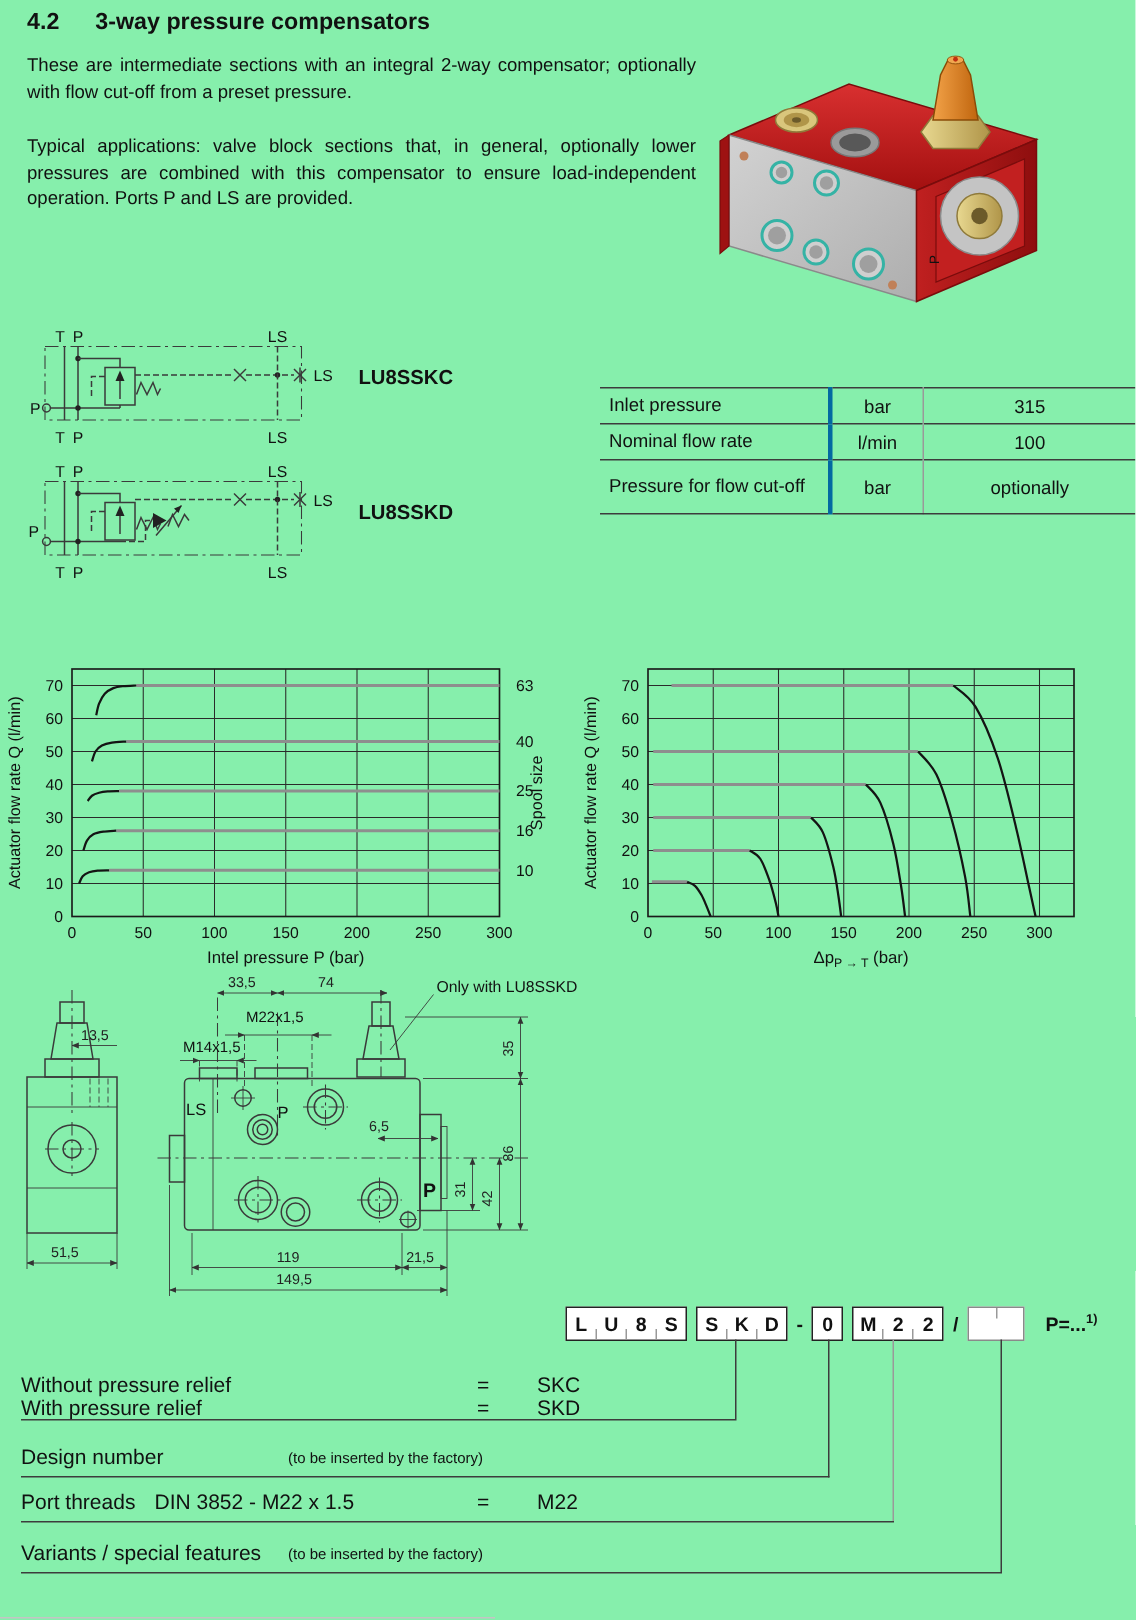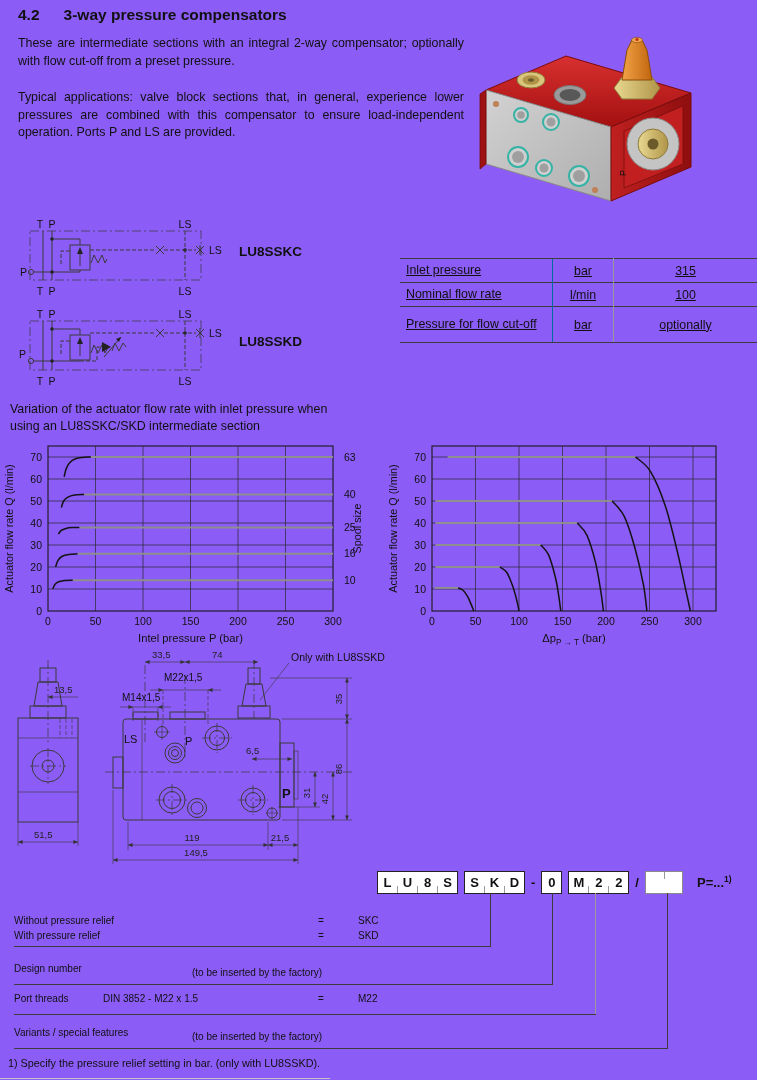--- a/index.html
+++ b/index.html
@@ -1,39 +1,39 @@
 <!DOCTYPE html>
 <html><head>
 <meta charset="utf-8">
 <style>
   html,body{margin:0;padding:0;background:#fff;}
-  .page{position:relative;width:757px;height:1080px;background:#8b5cf6;overflow:hidden;
+  .page{position:relative;width:757px;height:1080px;background:#86efac;overflow:hidden;
         font-family:"Liberation Sans",sans-serif;color:#111;}
   .abs{position:absolute;}
   .title{font-size:15.5px;font-weight:bold;display:flex;gap:24px;}
   .para{width:446px;font-size:12.4px;line-height:17.5px;text-align:justify;}
   .caption{font-size:12.4px;line-height:16.5px;}
   .spec-table{border-collapse:collapse;table-layout:fixed;width:357px;}
   .spec-table td{font-size:12.4px;vertical-align:middle;padding:0;}
   .spec-table tr{height:24px;}
   .spec-table tr.r3{height:36px;}
   .spec-table td.lab{width:146px;padding-left:6px;line-height:14.5px;}
-  .spec-table td.unit{width:60px;text-align:center;border-left:1px solid #0369a1;border-right:1px solid #999;}
+  .spec-table td.unit{width:60px;text-align:center;border-left:3px solid #0369a1;border-right:1px solid #999;}
   .spec-table td.val{text-align:center;}
-  .spec-table tr td{border-top:1px solid #3c3c3c;text-decoration:underline;}
+  .spec-table tr td{border-top:1px solid #3c3c3c;}
   .spec-table tr.last td{border-bottom:1px solid #3c3c3c;}
   .ocrow{display:flex;align-items:center;gap:6px;font-weight:bold;font-size:13px;}
   .obox{display:flex;border:1.6px solid #222;height:21px;align-items:stretch;background:#fff;}
   .ocell{width:19px;display:flex;align-items:center;justify-content:center;}
   .otick{width:1px;background:linear-gradient(to top,#999 7px,rgba(0,0,0,0) 7px);}
   .obox.empty{border:1.4px solid #8a8a8a;width:36px;position:relative;}
   .obox.empty .ttick{position:absolute;left:50%;top:0;width:1px;height:7px;background:#999;}
   .hline{position:absolute;height:1px;background:#3c3c3c;}
   .vline{position:absolute;width:1px;background:#3c3c3c;}
-  .leg{font-size:10px;}
+  .leg{font-size:14px;}
   .legsmall{font-size:10px;}
   .foot{font-size:10.8px;}
   sup.s1{font-size:8.5px;vertical-align:super;}
   svg text{font-family:"Liberation Sans",sans-serif;fill:#111;}
   .ln{stroke:#3a3a3a;fill:none;stroke-width:1;}
   .thin{stroke-width:.6;}
   .dash{stroke-dasharray:4 2;}
   .cdash{stroke-dasharray:9 3 2 3;stroke-width:.7;}
   .dimtx{font-size:9.5px;fill:#222;}
 </style>
@@ -41,21 +41,21 @@
 <body>
 
 <div class="page">
 
   <div class="abs title" style="left:18px;top:6px">
     <span>4.2</span>
     <span>3-way pressure compensators</span>
   </div>
 
   <div class="abs para" style="left:18px;top:35px">These are intermediate sections with an integral 2-way compensator; optionally with flow cut-off from a preset pressure.</div>
-  <div class="abs para" style="left:18px;top:89px">Typical applications: valve block sections that, in general, experience lower pressures are combined with this compensator to ensure load-independent operation. Ports P and LS are provided.</div>
+  <div class="abs para" style="left:18px;top:89px">Typical applications: valve block sections that, in general, optionally lower pressures are combined with this compensator to ensure load-independent operation. Ports P and LS are provided.</div>
 
   <svg class="abs" style="left:476px;top:18px" width="272" height="185" viewBox="0 0 272 185">
     <defs>
       <linearGradient id="gFace" x1="0" y1="0" x2="1" y2="1">
         <stop offset="0" stop-color="#d2d2d2"></stop>
           <stop offset="1" stop-color="#aeaeae"></stop>
       </linearGradient>
       <linearGradient id="gRed" x1="0" y1="0" x2="0" y2="1">
         <stop offset="0" stop-color="#d93030"></stop>
           <stop offset="1" stop-color="#a31010"></stop>
@@ -216,24 +216,20 @@
       <td class="val">100</td>
     </tr>
     <tr class="r3 last">
       <td class="lab">Pressure for flow cut-off</td>
       <td class="unit">bar</td>
       <td class="val">optionally</td>
     </tr>
   </tbody>
     </table>
 
-  <div class="abs caption" style="left:10px;top:401px;width:380px">
-    <span style="display:block">Variation of the actuator flow rate with inlet pressure when</span>
-    <span style="display:block">using an LU8SSKC/SKD intermediate section</span>
-  </div>
 
   <svg id="chart1" class="abs" style="left:2px;top:438px" width="380" height="210">
       <text x="46" y="187" text-anchor="middle" font-size="10.5">0</text>
       <line x1="93.5" y1="8" x2="93.5" y2="173" stroke="#2a2a2a" stroke-width="0.7"></line>
       <text x="93.5" y="187" text-anchor="middle" font-size="10.5">50</text>
       <line x1="141" y1="8" x2="141" y2="173" stroke="#2a2a2a" stroke-width="0.7"></line>
       <text x="141" y="187" text-anchor="middle" font-size="10.5">100</text>
       <line x1="188.5" y1="8" x2="188.5" y2="173" stroke="#2a2a2a" stroke-width="0.7"></line>
       <text x="188.5" y="187" text-anchor="middle" font-size="10.5">150</text>
       <line x1="236" y1="8" x2="236" y2="173" stroke="#2a2a2a" stroke-width="0.7"></line>
@@ -499,16 +495,15 @@
   <div class="abs legsmall" style="left:192px;top:967px">(to be inserted by the factory)</div>
 
   <div class="abs leg" style="left:14px;top:993px">Port threads</div>
   <div class="abs leg" style="left:103px;top:993px">DIN 3852 - M22 x 1.5</div>
   <div class="abs leg" style="left:318px;top:993px">=</div>
   <div class="abs leg" style="left:358px;top:993px">M22</div>
 
   <div class="abs leg" style="left:14px;top:1027px">Variants / special features</div>
   <div class="abs legsmall" style="left:192px;top:1031px">(to be inserted by the factory)</div>
 
-  <div class="abs foot" style="left:8px;top:1057px">1) Specify the pressure relief setting in bar. (only with LU8SSKD).</div>
   <div class="hline" style="left:0;top:1078px;width:330px;background:#c4c4c4"></div>
 
 </div>
 
 </body></html>

